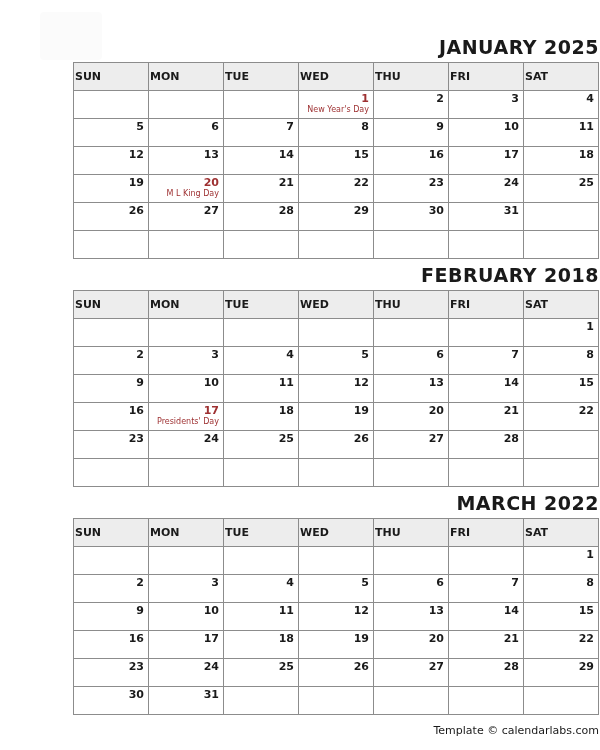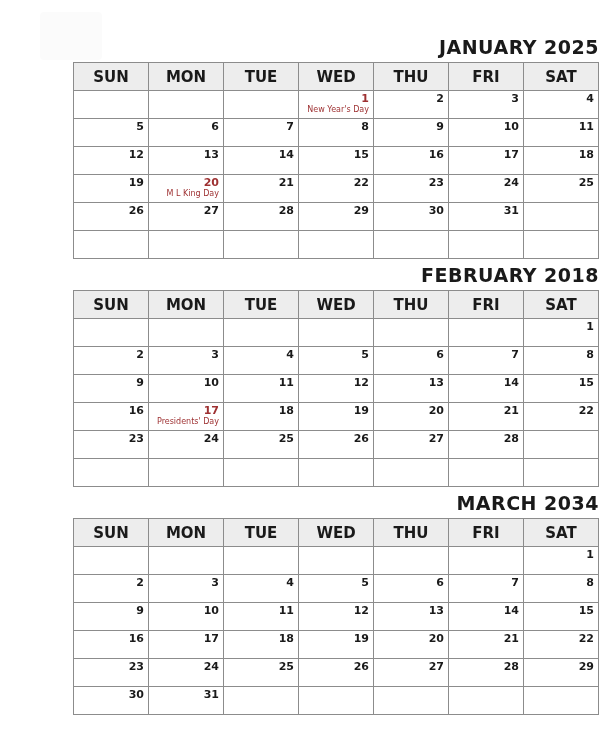--- a/index.html
+++ b/index.html
@@ -29,24 +29,24 @@
   .month:first-of-type .month-title{padding-top:36px;}
   table.cal{
     width:526px;
     border-collapse:collapse;
     table-layout:fixed;
   }
   table.cal th{
     height:25px;
     background:var(--headerBg,#EDEDED);
     border:1px solid var(--border,#8C8C8C);
-    font-size:15px;
+    font-size:11px;
     font-weight:bold;
     color:#1a1a1a;
-    text-align:center;
+    text-align:left;
     vertical-align:middle;
   }
   table.cal td{
     height:26px;
     border:1px solid var(--border,#8C8C8C);
     vertical-align:top;
     padding:1px 4px 0 2px;
     font-size:11px;
     font-weight:bold;
     color:#1a1a1a;
@@ -342,21 +342,21 @@
             <td></td>
             <td></td>
             <td></td>
             <td></td>
           </tr>
         </tbody>
       </table>
   </div>
 
   <div class="month">
-    <div class="month-title">MARCH 2034</div>
+    <div class="month-title">MARCH 2022</div>
     <table class="cal">
         <thead>
           <tr>
             <th>SUN</th>
             <th>MON</th>
             <th>TUE</th>
             <th>WED</th>
             <th>THU</th>
             <th>FRI</th>
             <th>SAT</th>
@@ -476,14 +476,15 @@
             <td></td>
             <td></td>
             <td></td>
             <td></td>
             <td></td>
           </tr>
         </tbody>
       </table>
   </div>
 
+  <div class="footer">Template © calendarlabs.com</div>
 
 </div>
 
 </body></html>

